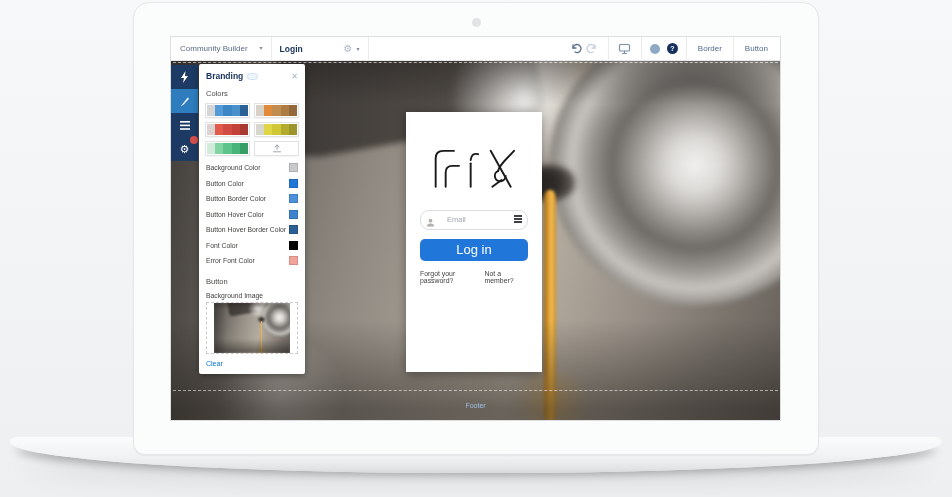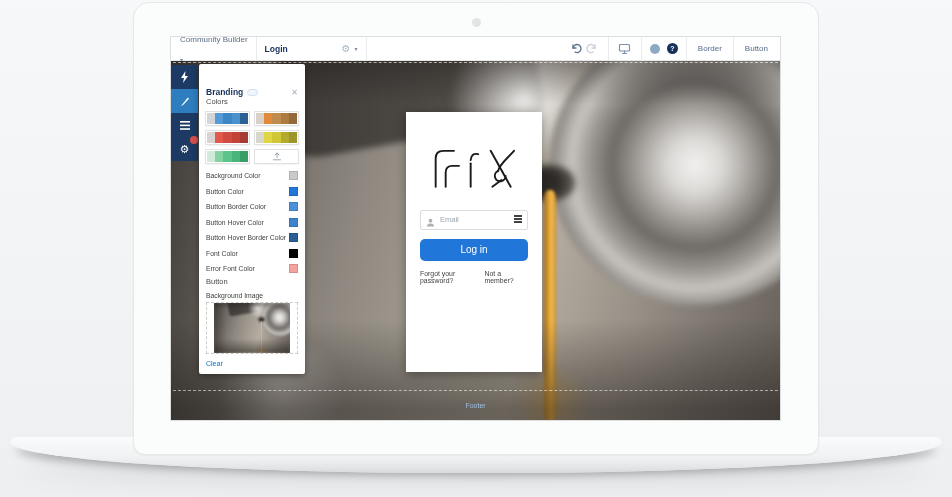--- a/index.html
+++ b/index.html
@@ -18,23 +18,23 @@
     box-shadow:0 7px 9px -5px rgba(0,0,0,0.28), 0 16px 26px -12px rgba(0,0,0,0.16); }
 
   
   .screen-content { position:absolute; left:36px; top:33px; width:611px; height:385px;
     border:1px solid #dcdee0; background:#fff; overflow:hidden; }
 
   
   .builder-toolbar { position:absolute; top:0; left:0; right:0; height:24px; background:#fff;
     border-bottom:1px solid #e7e9eb; display:flex; align-items:center; font-size:8px; color:#5b6b84; }
   .tb-div { width:1px; height:24px; background:#e9ebed; margin:0 8px; flex:none; }
-  .app-menu { display:flex; gap:12px; padding-left:9px; cursor:default;flex-direction:column; }
+  .app-menu { display:flex; gap:12px; padding-left:9px; cursor:default; }
   .caret { font-size:6px; color:#7d8ca2; }
-  .page-name { font-weight:bold; color:#16325c; font-size:8.5px; width:77px; }
+  .page-name { font-weight:bold; color:#16325c; font-size:8.5px; width:64px; }
   .tb-gear { color:#a9b8cc; font-size:10px; font-family:"DejaVu Sans", sans-serif; line-height:1; }
   .tb-right { margin-left:auto; display:flex; align-items:center; padding-right:9px; }
   .tb-icon { display:flex; align-items:center; justify-content:center; width:16px; height:16px; }
   .globe-dot { width:10px; height:10px; border-radius:50%; background:#8da9c4; }
   .help-circle { width:11px; height:11px; border-radius:50%; background:#16325c; color:#fff;
     font-size:7px; font-weight:bold; display:flex; align-items:center; justify-content:center; margin-left:7px; }
   .tb-text { padding:0 3px; color:#54698d; }
 
   
   .canvas { position:absolute; top:24px; left:0; right:0; bottom:0; overflow:hidden; background:#6f6a64; }
@@ -72,54 +72,54 @@
   .rail { position:absolute; left:0; top:4px; width:27px; z-index:5; }
   .rail-item { width:27px; height:24px; background:#1c3a63; display:flex; align-items:center;
     justify-content:center; position:relative; cursor:pointer; }
   .rail-item.active { background:#2e7dbe; }
   .rail-gear { color:#fff; font-size:11px; font-family:"DejaVu Sans", sans-serif; line-height:1; }
   .rail-badge { position:absolute; top:-1px; right:0px; width:8px; height:8px; border-radius:50%;
     background:#d4504c; font-size:5px; color:#fff; display:flex; align-items:center; justify-content:center; }
 
   
   .branding-panel { position:absolute; left:28px; top:3px; width:106px; height:310px; z-index:6;
-    background:#fff; border-radius:2px; box-shadow:0 2px 6px rgba(0,0,0,0.35); padding:23px 7px 6px; font-size:7px; color:#3e3e3c; }
+    background:#fff; border-radius:2px; box-shadow:0 2px 6px rgba(0,0,0,0.35); padding:7px 7px 6px; font-size:7px; color:#3e3e3c; }
   .bp-header { display:flex; align-items:center; }
   .bp-title { font-weight:bold; color:#16325c; font-size:8.5px; }
   .bp-badge { margin-left:4px; min-width:11px; height:7px; border:1px solid #cfe0f2; border-radius:4px;
     background:#eef5fc; color:#7fa8d8; font-size:4.5px; display:inline-flex; align-items:center; justify-content:center; }
   .bp-close { margin-left:auto; color:#a5b0bf; font-size:8px; cursor:pointer; }
-  .bp-section { font-size:7.5px; color:#4a4a48; }
+  .bp-section { font-size:7.5px; color:#4a4a48; margin-top:8px; }
   .palette-grid { display:grid; grid-template-columns:1fr 1fr; gap:6px 6px; margin-top:6px; }
   .palette { display:flex; height:13px; border:1px solid #fff; box-shadow:0 0 0 1px #e2e2e2, 0 1px 2px rgba(0,0,0,0.12); cursor:pointer; }
   .palette span { flex:1; }
   .upload-cell { height:13px; background:#fff; border:1px solid #fff;
     box-shadow:0 0 0 1px #e2e2e2, 0 1px 2px rgba(0,0,0,0.12); display:flex; align-items:center; justify-content:center; cursor:pointer; }
   .color-list { margin-top:5px; }
   .color-row { display:flex; align-items:center; justify-content:space-between; height:15.5px; }
   .cr-label { font-size:6.8px; color:#3e3e3c; }
   .color-row .sw { width:9px; height:9px; border:1px solid rgba(0,0,0,0.12); cursor:pointer; flex:none; }
   .bg-image-label { font-size:6.8px; margin-top:6px; }
   .thumb-box { margin-top:3px; height:52px; border:1px dashed #ccc9c7; position:relative; display:flex; justify-content:center; }
   .thumb-photo { position:relative; width:76px; height:50px; overflow:hidden; margin-top:0px; }
   .clear-link { display:inline-block; margin-top:6px; color:#0070d2; cursor:pointer; }
 
   
   .login-card { position:absolute; left:235px; top:51px; width:136px; height:260px; z-index:4;
     background:#fff; box-shadow:0 3px 10px rgba(0,0,0,0.35); padding:8px 14px; }
   .logo-wrap { width:100px; height:66px; margin:12px auto 10px; display:block; }
   .field { position:relative; margin-top:6px; }
-  .field input { width:100%; height:20px; border:1px solid #dadcde; border-radius:2px;
-    padding:0 18px 0 19px; font-size:7.5px; color:#333; outline:none; font-family:"Liberation Sans", sans-serif; }
+  .field input { width:100%; height:20px; border:1px solid #dadcde; border-radius:9px;
+    padding:0 18px 0 26px; font-size:7.5px; color:#333; outline:none; font-family:"Liberation Sans", sans-serif; }
   .field input::placeholder { color:#9ca7b2; }
   .field .left-icon { position:absolute; left:6px; top:5px; }
   .autofill { position:absolute; right:6px; top:7px; display:flex; flex-direction:column; gap:1.4px; cursor:pointer; }
   .autofill i { width:8px; height:1.6px; background:#3f4142; display:block; }
   .login-btn { display:block; width:100%; height:22px; margin-top:9px; background:#2176d9; border:none;
-    border-radius:5px; color:#fff; font-size:10px; cursor:pointer; font-family:"Liberation Sans", sans-serif; }
+    border-radius:5px; color:#fff; font-size:13px; cursor:pointer; font-family:"Liberation Sans", sans-serif; }
   .card-links { margin-top:9px; display:flex; justify-content:space-between; font-size:6.9px; color:#3e3e3c; }
   .card-links span { cursor:pointer; }
 </style>
 </head>
 <body>
 
 <div class="stage">
 
   <div class="laptop-base"></div>
 

